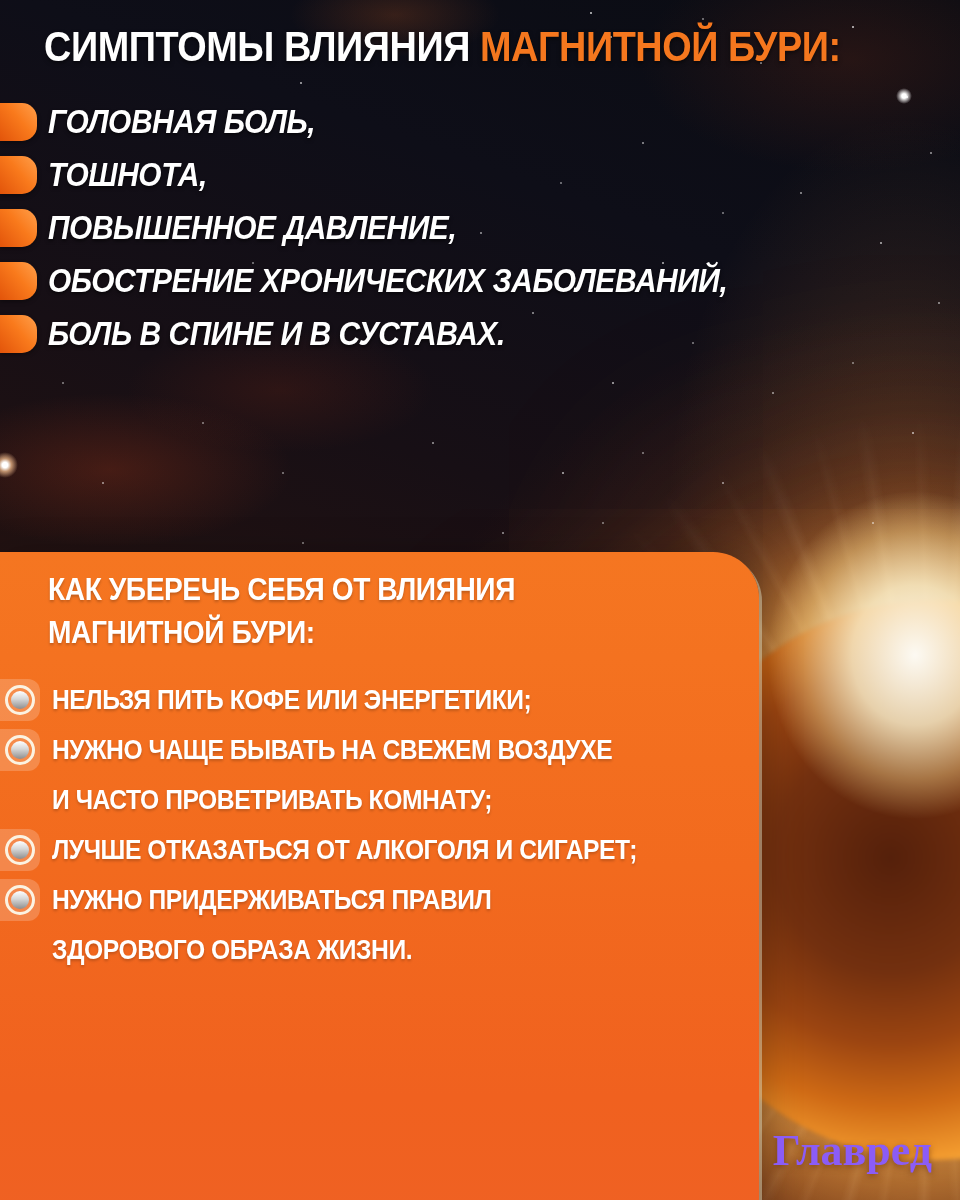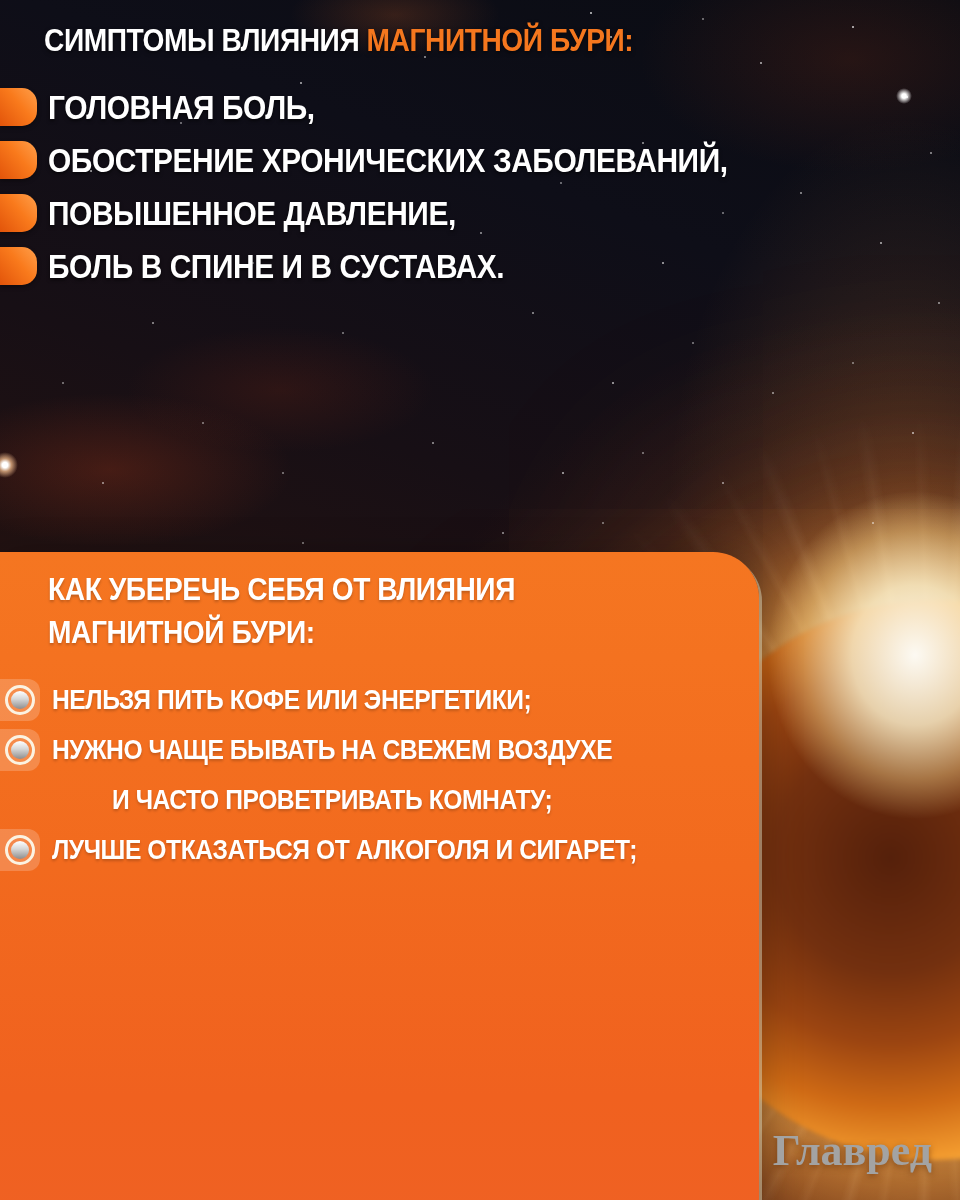--- a/index.html
+++ b/index.html
@@ -56,52 +56,52 @@
   .star-glow.a{left:306px;top:1136px;width:22px;height:22px;
     background:radial-gradient(circle,#fff 0 18%,rgba(255,220,170,.8) 35%,transparent 70%);}
   .star-glow.b{left:-8px;top:452px;width:26px;height:26px;
     background:radial-gradient(circle,#fff 0 15%,rgba(255,200,150,.7) 35%,transparent 70%);}
   .star-glow.c{left:896px;top:88px;width:16px;height:16px;
     background:radial-gradient(circle,#fff 0 20%,rgba(255,255,255,.6) 40%,transparent 70%);}
 
   
   .content{position:absolute;inset:0;z-index:2;}
   .cond{display:inline-block;transform:scaleX(.88);transform-origin:0 50%;white-space:nowrap;}
-  .title{position:absolute;left:44px;top:22px;font-size:32px;font-weight:bold;letter-spacing:-.5px;
+  .title{position:absolute;left:44px;top:22px;font-size:43px;font-weight:bold;letter-spacing:-.5px;
     color:#fff;text-shadow:0 2px 5px rgba(0,0,0,.55);}
   .title .accent{color:#F5771E;}
 
   .sym-list{position:absolute;left:0;top:88px;margin:0;padding:0;list-style:none;}
-  .sym-row{display:flex;align-items:flex-start;height:53px;}
+  .sym-row{display:flex;align-items:flex-end;height:53px;font-style:italic;}
   .sym-bullet{flex:none;width:37px;height:38px;border-radius:0 15px 15px 0;margin-right:11px;
     background:linear-gradient(50deg,#E2540A 0%,#F97A1C 55%,#FFA04C 100%);
     box-shadow:0 2px 4px rgba(0,0,0,.35);}
   .sym-text{font-size:34px;font-weight:bold;letter-spacing:-.5px;color:#fff;
     text-shadow:0 2px 4px rgba(0,0,0,.6);}
 
   .panel{position:absolute;left:0;top:552px;width:759px;height:698px;
     border-radius:0 46px 46px 0;
     background:linear-gradient(180deg,#F57621 0%,#F26A1E 45%,#F0611F 78%,#EF6124 100%);
     box-shadow:3px 3px 0 rgba(226,229,204,.45), 0 10px 40px rgba(0,0,0,.35);}
   .panel-title{padding:16px 0 0 48px;font-size:32px;line-height:43px;font-weight:bold;
     letter-spacing:-.5px;color:#fff;text-shadow:0 2px 3px rgba(0,0,0,.22);}
-  .adv-list{margin:21px 16px 0 0;padding:0;list-style:none;text-align:center;}
+  .adv-list{margin:21px 16px 0 0;padding:0;list-style:none;}
   .adv-row{display:flex;align-items:flex-start;}
   .adv-icon{flex:none;width:40px;height:42px;margin-top:4px;border-radius:0 12px 12px 0;
     background:rgba(255,255,255,.20);position:relative;}
   .radio-ring{position:absolute;left:5px;top:6px;width:24px;height:24px;border:3px solid #FBF3E3;
     border-radius:50%;display:flex;align-items:center;justify-content:center;}
   .radio-dot{width:18px;height:18px;border-radius:50%;
     background:linear-gradient(180deg,#ffffff 0%,#d6d6d6 45%,#8d8d8d 100%);}
   .adv-text{margin-left:12px;font-size:28px;line-height:50px;font-weight:bold;letter-spacing:-.5px;
     color:#fff;white-space:pre-line;text-shadow:0 2px 3px rgba(0,0,0,.20);
     display:inline-block;transform:scaleX(.88);transform-origin:0 0;}
 
   .watermark{position:absolute;right:28px;bottom:24px;font-family:"Liberation Serif","DejaVu Serif",serif;
-    font-weight:bold;font-size:44px;color:#a3a3a3;text-shadow:0 2px 6px rgba(90,40,10,.55);}
+    font-weight:bold;font-size:44px;color:#8b5cf6;text-shadow:0 2px 6px rgba(90,40,10,.55);}
 </style>
 </head>
 <body>
 
 <div class="canvas">
 
   <div class="bg-base"></div>
   <div class="bg-neb-top"></div>
   <div class="bg-neb-left"></div>
   <div class="bg-glow"></div>
@@ -117,25 +117,29 @@
 
     <div class="title"><span class="cond"><span>СИМПТОМЫ ВЛИЯНИЯ </span><span class="accent">МАГНИТНОЙ БУРИ:</span></span></div>
 
     <ul class="sym-list">
       <li class="sym-row">
         <span class="sym-bullet"></span>
         <span class="sym-text cond">ГОЛОВНАЯ БОЛЬ,</span>
       </li>
       <li class="sym-row">
         <span class="sym-bullet"></span>
-        <span class="sym-text cond">ОБОСТРЕНИЕ ХРОНИЧЕСКИХ ЗАБОЛЕВАНИЙ,</span>
+        <span class="sym-text cond">ТОШНОТА,</span>
       </li>
       <li class="sym-row">
         <span class="sym-bullet"></span>
         <span class="sym-text cond">ПОВЫШЕННОЕ ДАВЛЕНИЕ,</span>
+      </li>
+      <li class="sym-row">
+        <span class="sym-bullet"></span>
+        <span class="sym-text cond">ОБОСТРЕНИЕ ХРОНИЧЕСКИХ ЗАБОЛЕВАНИЙ,</span>
       </li>
       <li class="sym-row">
         <span class="sym-bullet"></span>
         <span class="sym-text cond">БОЛЬ В СПИНЕ И В СУСТАВАХ.</span>
       </li>
     </ul>
 
     <section class="panel">
       <div class="panel-title"><span class="cond" style="white-space:pre-line">КАК УБЕРЕЧЬ СЕБЯ ОТ ВЛИЯНИЯ
 МАГНИТНОЙ БУРИ:</span></div>
@@ -158,18 +162,27 @@
 И ЧАСТО ПРОВЕТРИВАТЬ КОМНАТУ;</span>
         </li>
         <li class="adv-row">
           <span class="adv-icon">
               <span class="radio-ring">
                 <span class="radio-dot"></span>
               </span>
             </span>
           <span class="adv-text">ЛУЧШЕ ОТКАЗАТЬСЯ ОТ АЛКОГОЛЯ И СИГАРЕТ;</span>
         </li>
+        <li class="adv-row">
+          <span class="adv-icon">
+              <span class="radio-ring">
+                <span class="radio-dot"></span>
+              </span>
+            </span>
+          <span class="adv-text">НУЖНО ПРИДЕРЖИВАТЬСЯ ПРАВИЛ
+ЗДОРОВОГО ОБРАЗА ЖИЗНИ.</span>
+        </li>
       </ul>
     </section>
 
     <div class="watermark">Главред</div>
   </div>
 </div>
 
 </body></html>

